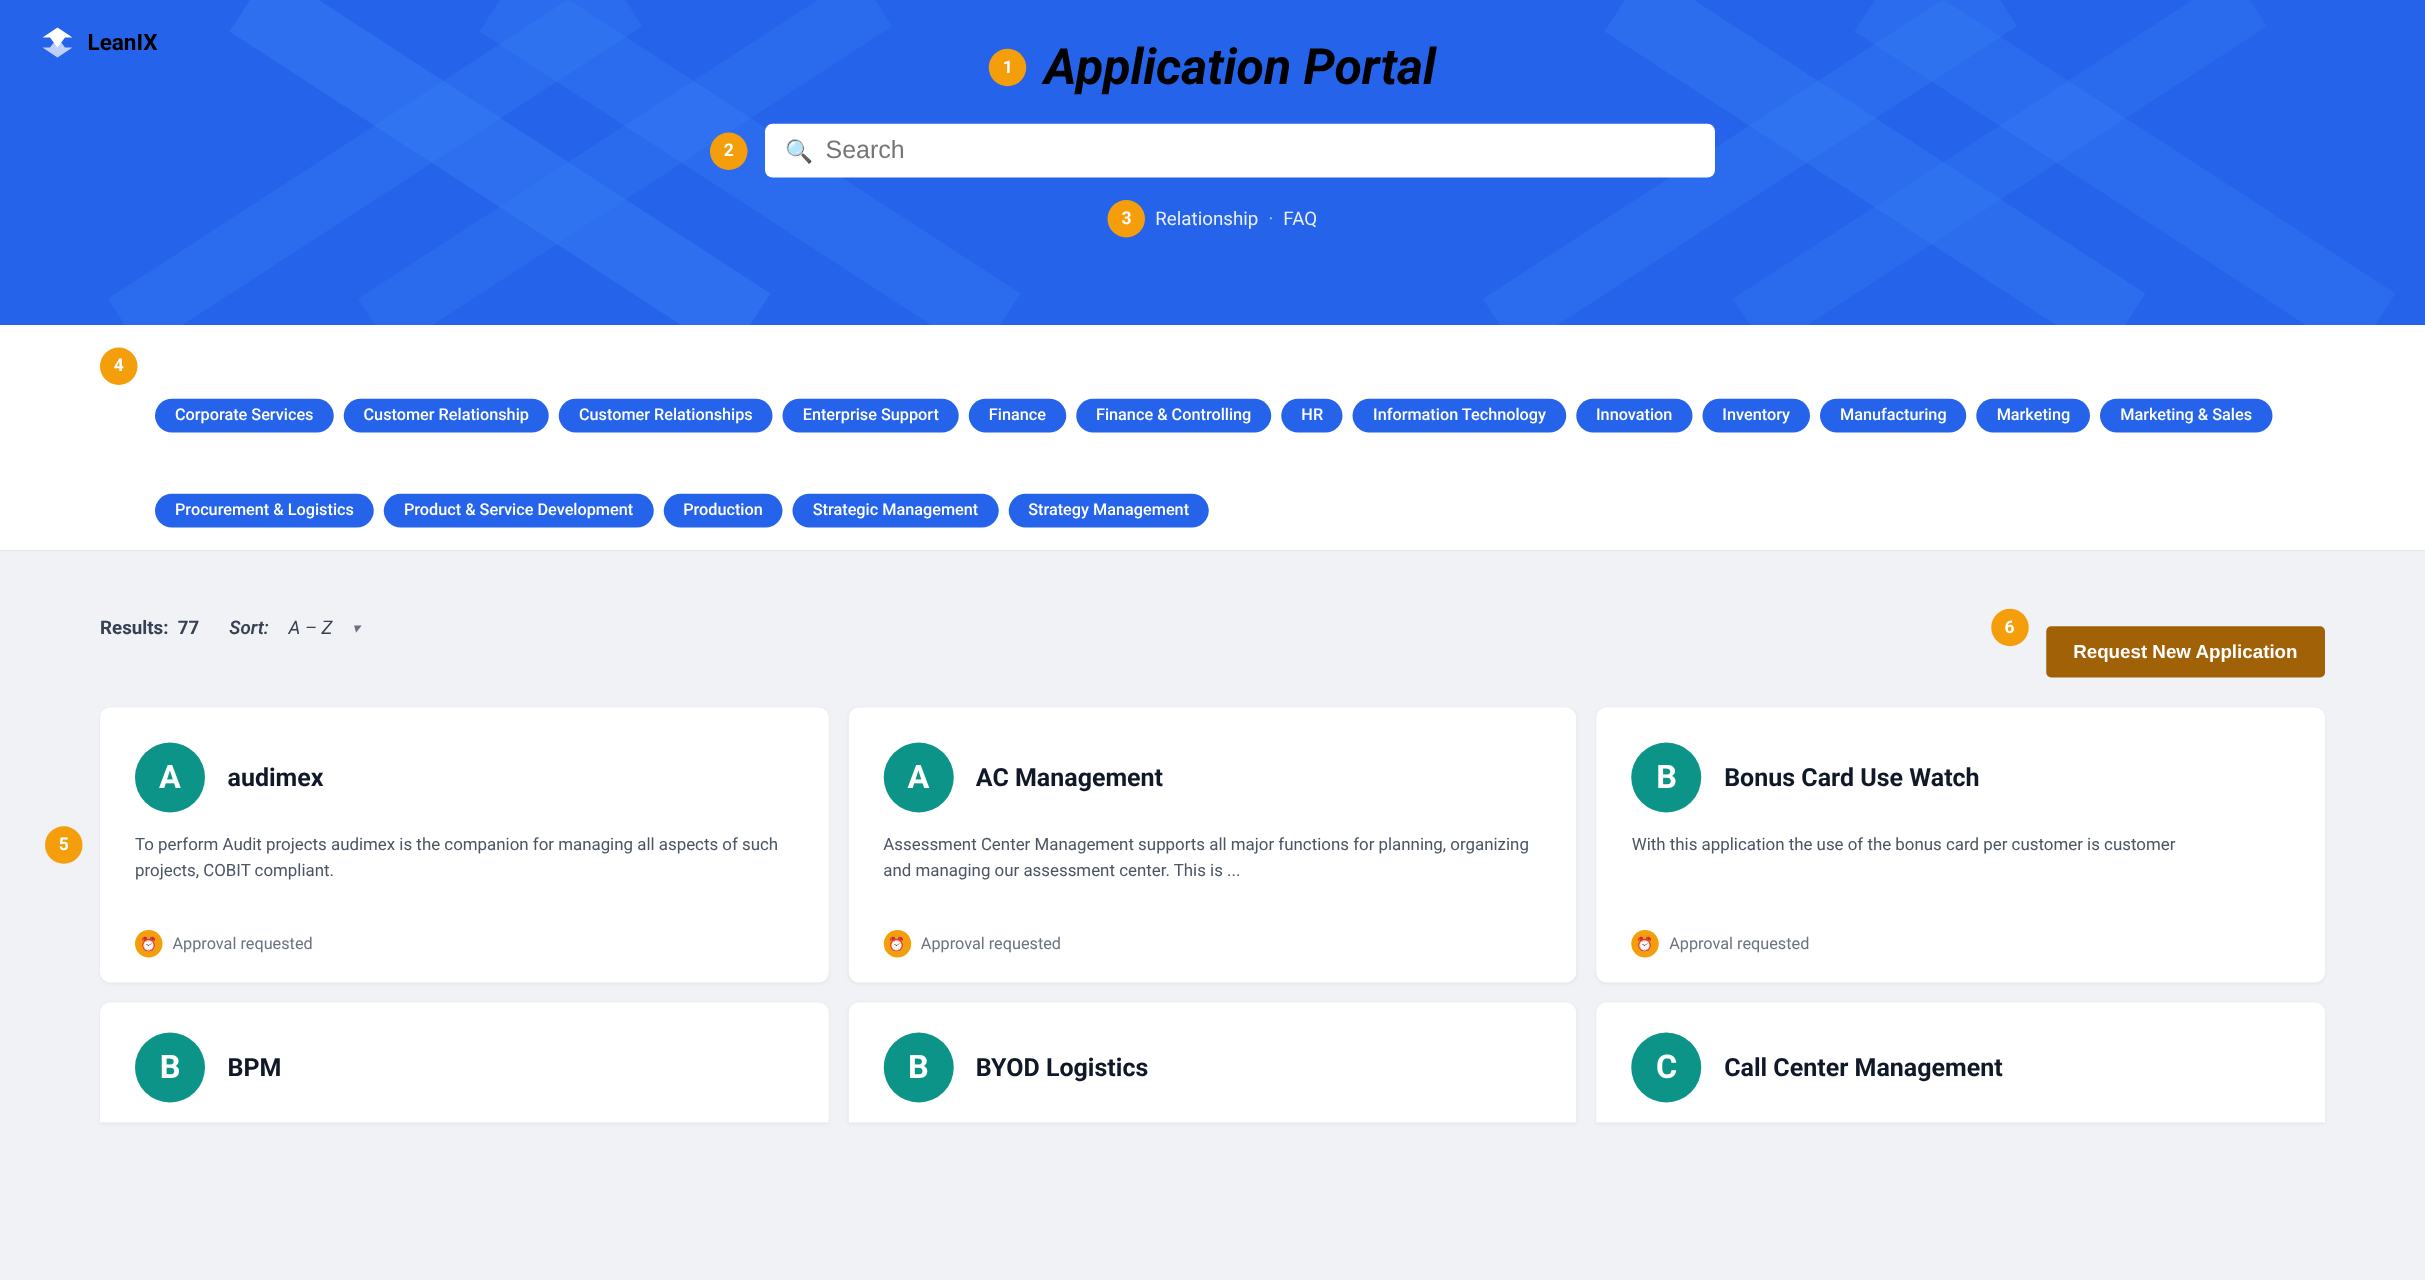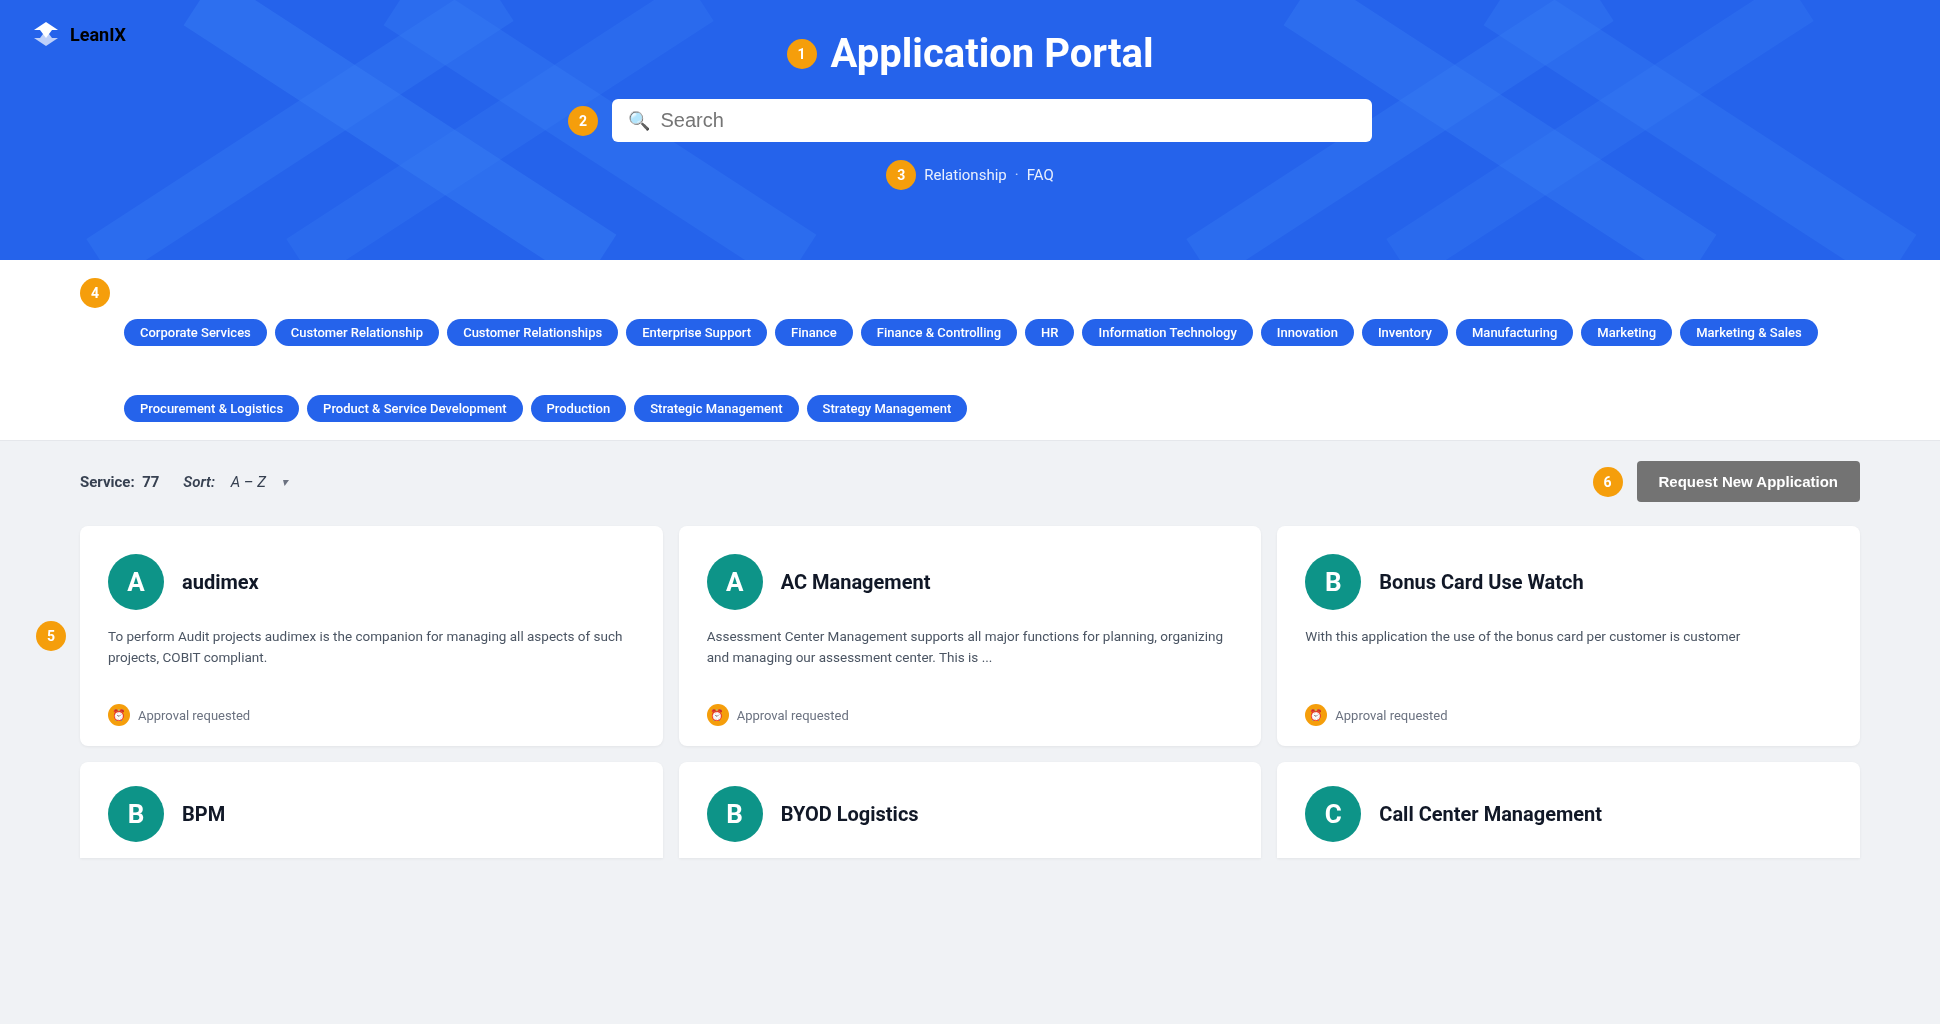--- a/index.html
+++ b/index.html
@@ -60,21 +60,22 @@
       align-items: center;
       justify-content: center;
       color: white;
       font-weight: 700;
       font-size: 14px;
       flex-shrink: 0;
     }
     .page-title {
       font-size: 40px;
       font-weight: 700;
-      color: #ffffff;
+      color: #000000;
+      font-style: italic;
     }
     .search-row {
       display: flex;
       align-items: center;
       gap: 14px;
       margin-bottom: 18px;
     }
     .search-box {
       width: 760px;
       background: white;
@@ -169,31 +170,32 @@
       gap: 6px;
       font-size: 15px;
       color: #374151;
       cursor: pointer;
       font-style: italic;
     }
     .sort-label { font-weight: 600; }
     .sort-value { color: #374151; }
     .chevron { font-size: 12px; color: #6b7280; }
     .request-btn {
-      background: #737373;
+      background: #a16207;
       color: white;
       border: none;
       border-radius: 4px;
       padding: 12px 22px;
       font-size: 15px;
       font-weight: 600;
       cursor: pointer;
       display: flex;
       align-items: center;
       gap: 10px;
+      margin-top: 40px;
     }
     .results-right {
       display: flex;
       align-items: center;
       gap: 14px;
     }
 
     
     .cards-grid {
       display: grid;
@@ -342,21 +344,21 @@
     <span class="tag">Production</span>
     <span class="tag">Strategic Management</span>
     <span class="tag">Strategy Management</span>
   </div>
 </div>
 
 <div class="results-section">
   <div class="results-header">
     <div class="results-left">
       <div class="results-count">
-        <span>Service:</span>
+        <span>Results:</span>
         &nbsp;<span>77</span>
       </div>
       <div class="sort-dropdown">
         <span class="sort-label">Sort:</span>
         &nbsp;
         <span class="sort-value">A – Z</span>
         &nbsp;<span class="chevron">▾</span>
       </div>
     </div>
     <div class="results-right">

